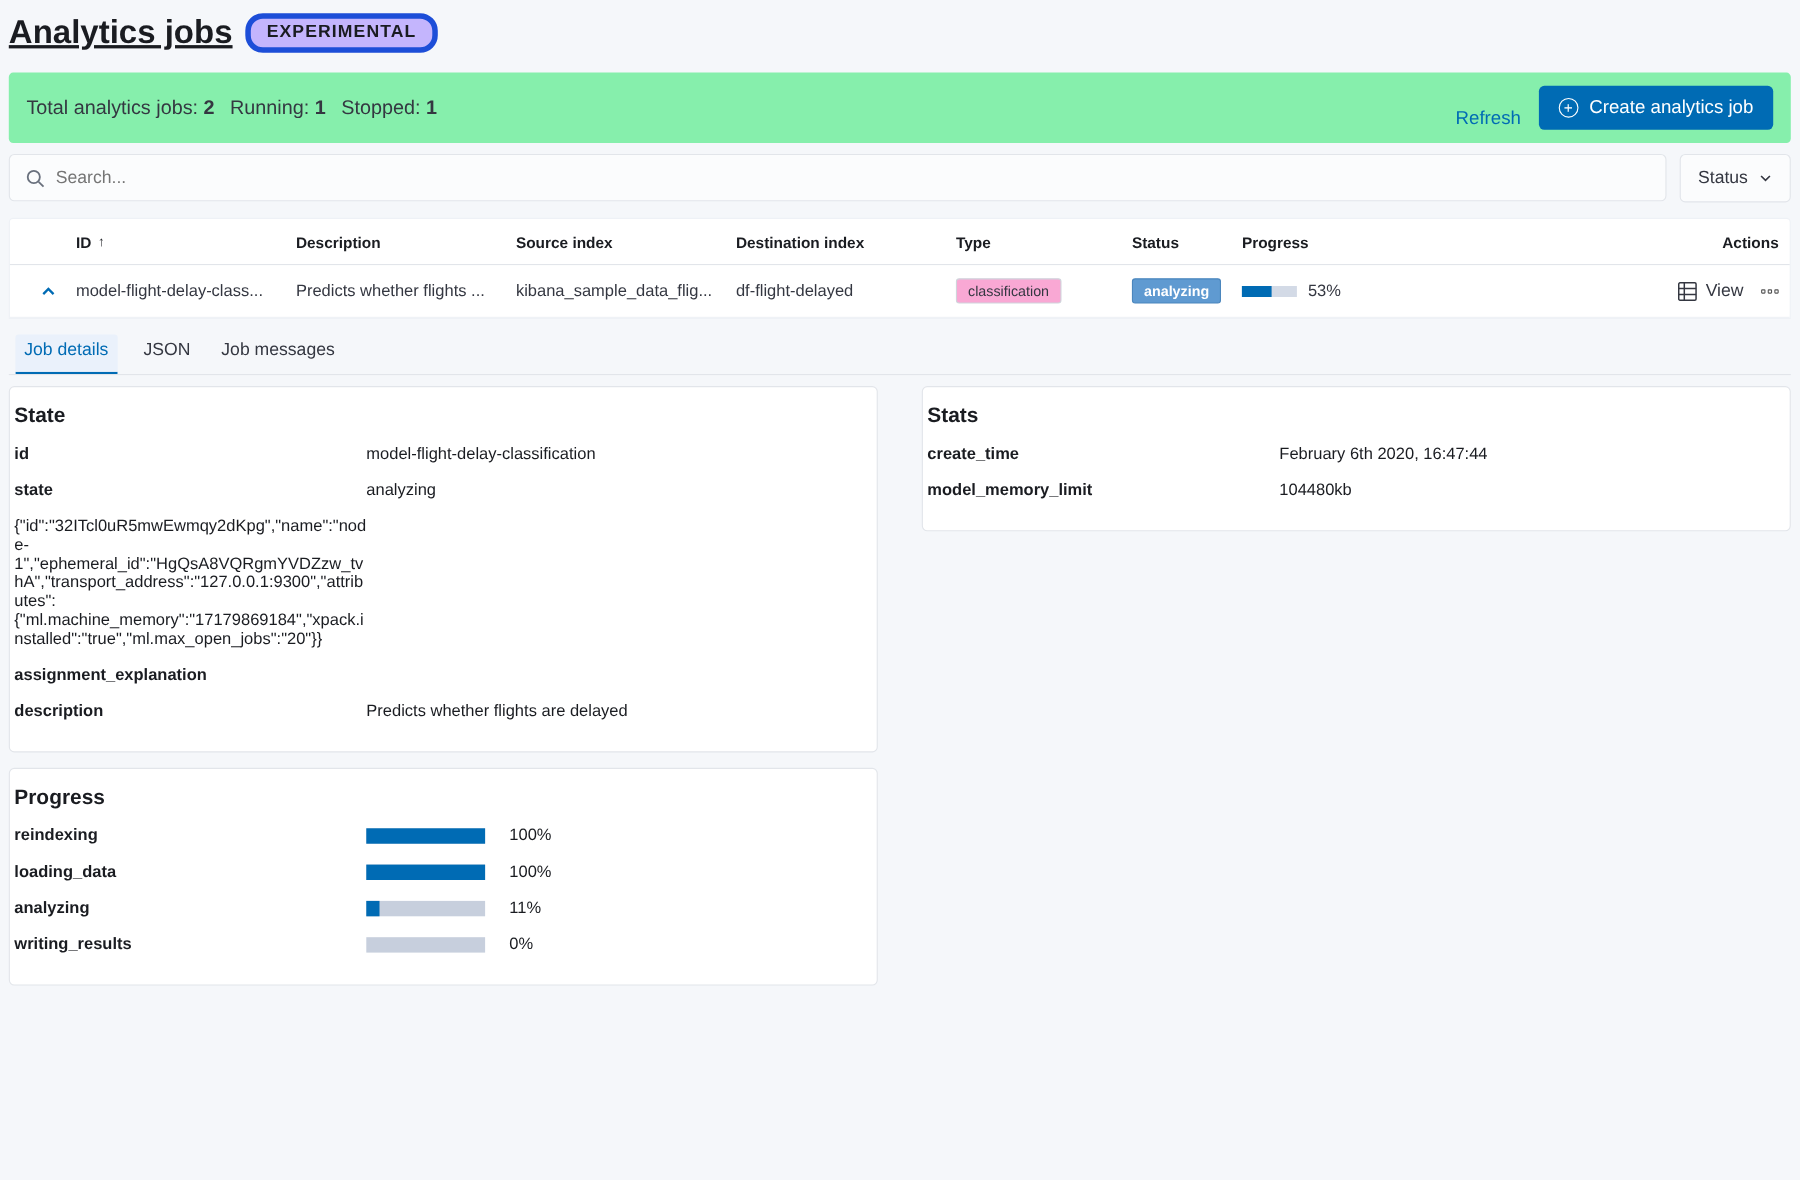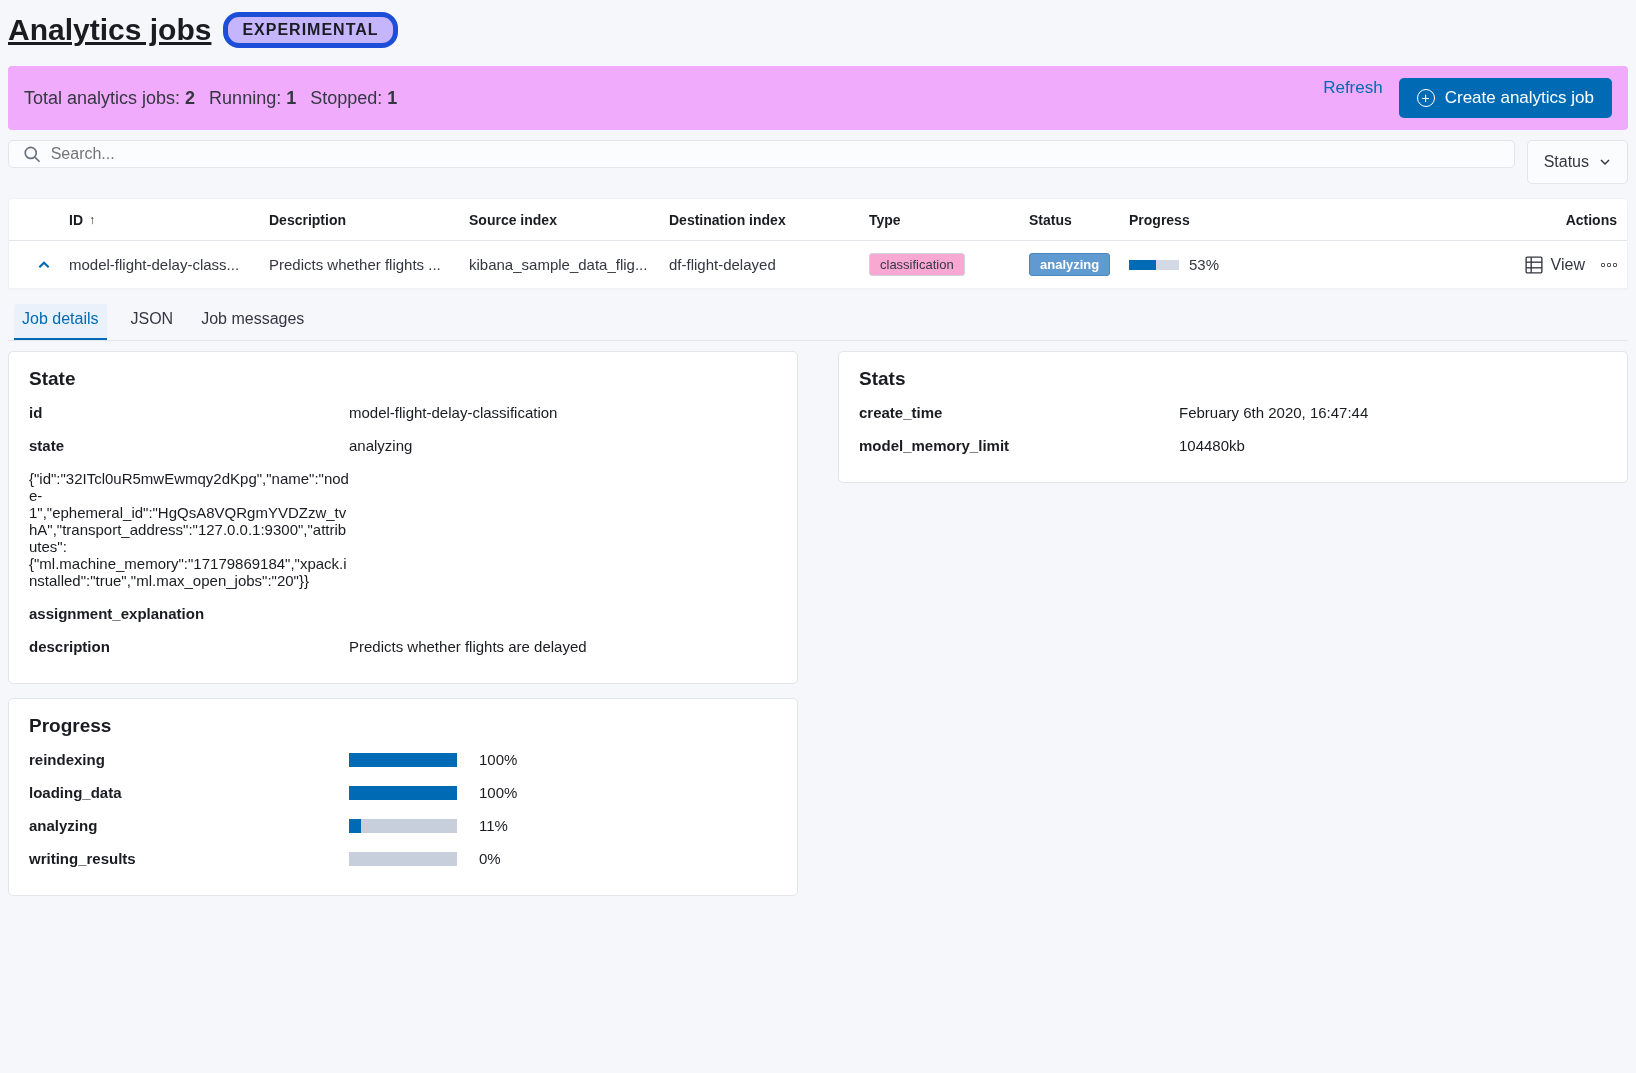--- a/index.html
+++ b/index.html
@@ -10,41 +10,41 @@
     font-size: 14px;
     padding: 8px;
   }
   .page-header { display: flex; align-items: center; gap: 12px; padding: 4px 0 18px 0; }
   .page-title { font-size: 30px; font-weight: 600; color: #1a1c21; text-decoration: underline; }
   .badge-experimental {
     border: 5px solid #1d4ed8; border-radius: 16px; padding: 4px 14px;
     font-size: 16px; font-weight: 700; letter-spacing: 1px; background: #c4b5fd;
   }
   .summary-bar {
-    background: #f0abfc; padding: 12px 16px; display: flex; align-items: center;
+    background: #86efac; padding: 12px 16px; display: flex; align-items: center;
     justify-content: space-between; border-radius: 4px;
   }
   .summary-text { font-size: 18px; color: #343741; display: flex; gap: 14px; }
   .summary-text .num { font-weight: 700; }
-  .summary-actions { display: flex; align-items: flex-start; gap: 16px; }
+  .summary-actions { display: flex; align-items: flex-end; gap: 16px; }
   .refresh-link { color: #006bb4; font-size: 17px; font-weight: 500; cursor: pointer; }
   .btn-primary {
     background: #006bb4; color: #fff; border: none; border-radius: 5px;
     padding: 10px 18px; font-size: 17px; display: flex; align-items: center;
     gap: 10px; cursor: pointer; font-weight: 500;
   }
   .plus-circle {
     width: 18px; height: 18px; border: 1.5px solid #fff; border-radius: 50%;
     display: inline-flex; align-items: center; justify-content: center;
     font-size: 14px; line-height: 1;
   }
   .filter-row { display: flex; gap: 12px; margin-top: 10px; }
   .search-box {
     flex: 1; background: #fbfcfd; border: 1px solid #e2e5ea; border-radius: 5px;
-    display: flex; align-items: center; padding: 0 14px; height: 28px;
+    display: flex; align-items: center; padding: 0 14px; height: 43px;
   }
   .search-box svg { width: 18px; height: 18px; color: #69707d; }
   .search-box input {
     border: none; outline: none; background: transparent; font-size: 16px;
     color: #5a606c; margin-left: 10px; width: 100%;
   }
   .status-filter {
     background: #fbfcfd; border: 1px solid #e2e5ea; border-radius: 5px;
     padding: 0 16px; height: 44px; display: flex; align-items: center;
     gap: 10px; font-size: 16px; color: #343741; cursor: pointer;
@@ -77,21 +77,21 @@
   .actions-cell { display: flex; align-items: center; justify-content: flex-end; gap: 16px; color: #343741; }
   .view-link { display: flex; align-items: flex-start; gap: 8px; cursor: pointer; font-size: 16px; }
   .dots-icon { display: flex; gap: 2px; cursor: pointer; }
   .dots-icon span { width: 4px; height: 4px; border: 1px solid #555; border-radius: 1px; }
   .tabs-row { display: flex; gap: 20px; padding: 10px 6px 0 6px; border-bottom: 1px solid #e2e5ea; margin-top: 4px;}
   .tab { padding: 6px 4px 10px 4px; font-size: 16px; color: #343741; cursor: pointer; }
   .tab.active { color: #006bb4; border-bottom: 2px solid #006bb4; background:#eaf1fb; border-radius:3px 3px 0 0; padding-left:8px; padding-right:8px;}
   .panels { display: grid; grid-template-columns: 1fr 1fr; gap: 40px; margin-top: 10px; align-items: start;}
   .panel {
     background: #fff; border: 1px solid #e2e5ea; border-radius: 5px;
-    padding: 16px 20px 20px 20px;
+    padding: 16px 20px 20px 4px;
   }
   .panel h3 { font-size: 19px; font-weight: 700; margin-bottom: 6px; }
   .kv { display: grid; grid-template-columns: 320px 1fr; padding: 8px 0; font-size: 15px; }
   .kv .k { font-weight: 700; }
   .kv .v { word-break: break-word; }
   .progress-kv { display: grid; grid-template-columns: 320px 120px 50px; align-items: center; padding: 8px 0; font-size: 15px; }
   .progress-kv .k { font-weight: 700; }
   .left-col { display:flex; flex-direction:column; gap:14px;}
   .col-actions-h { text-align: right; }
 </style>

